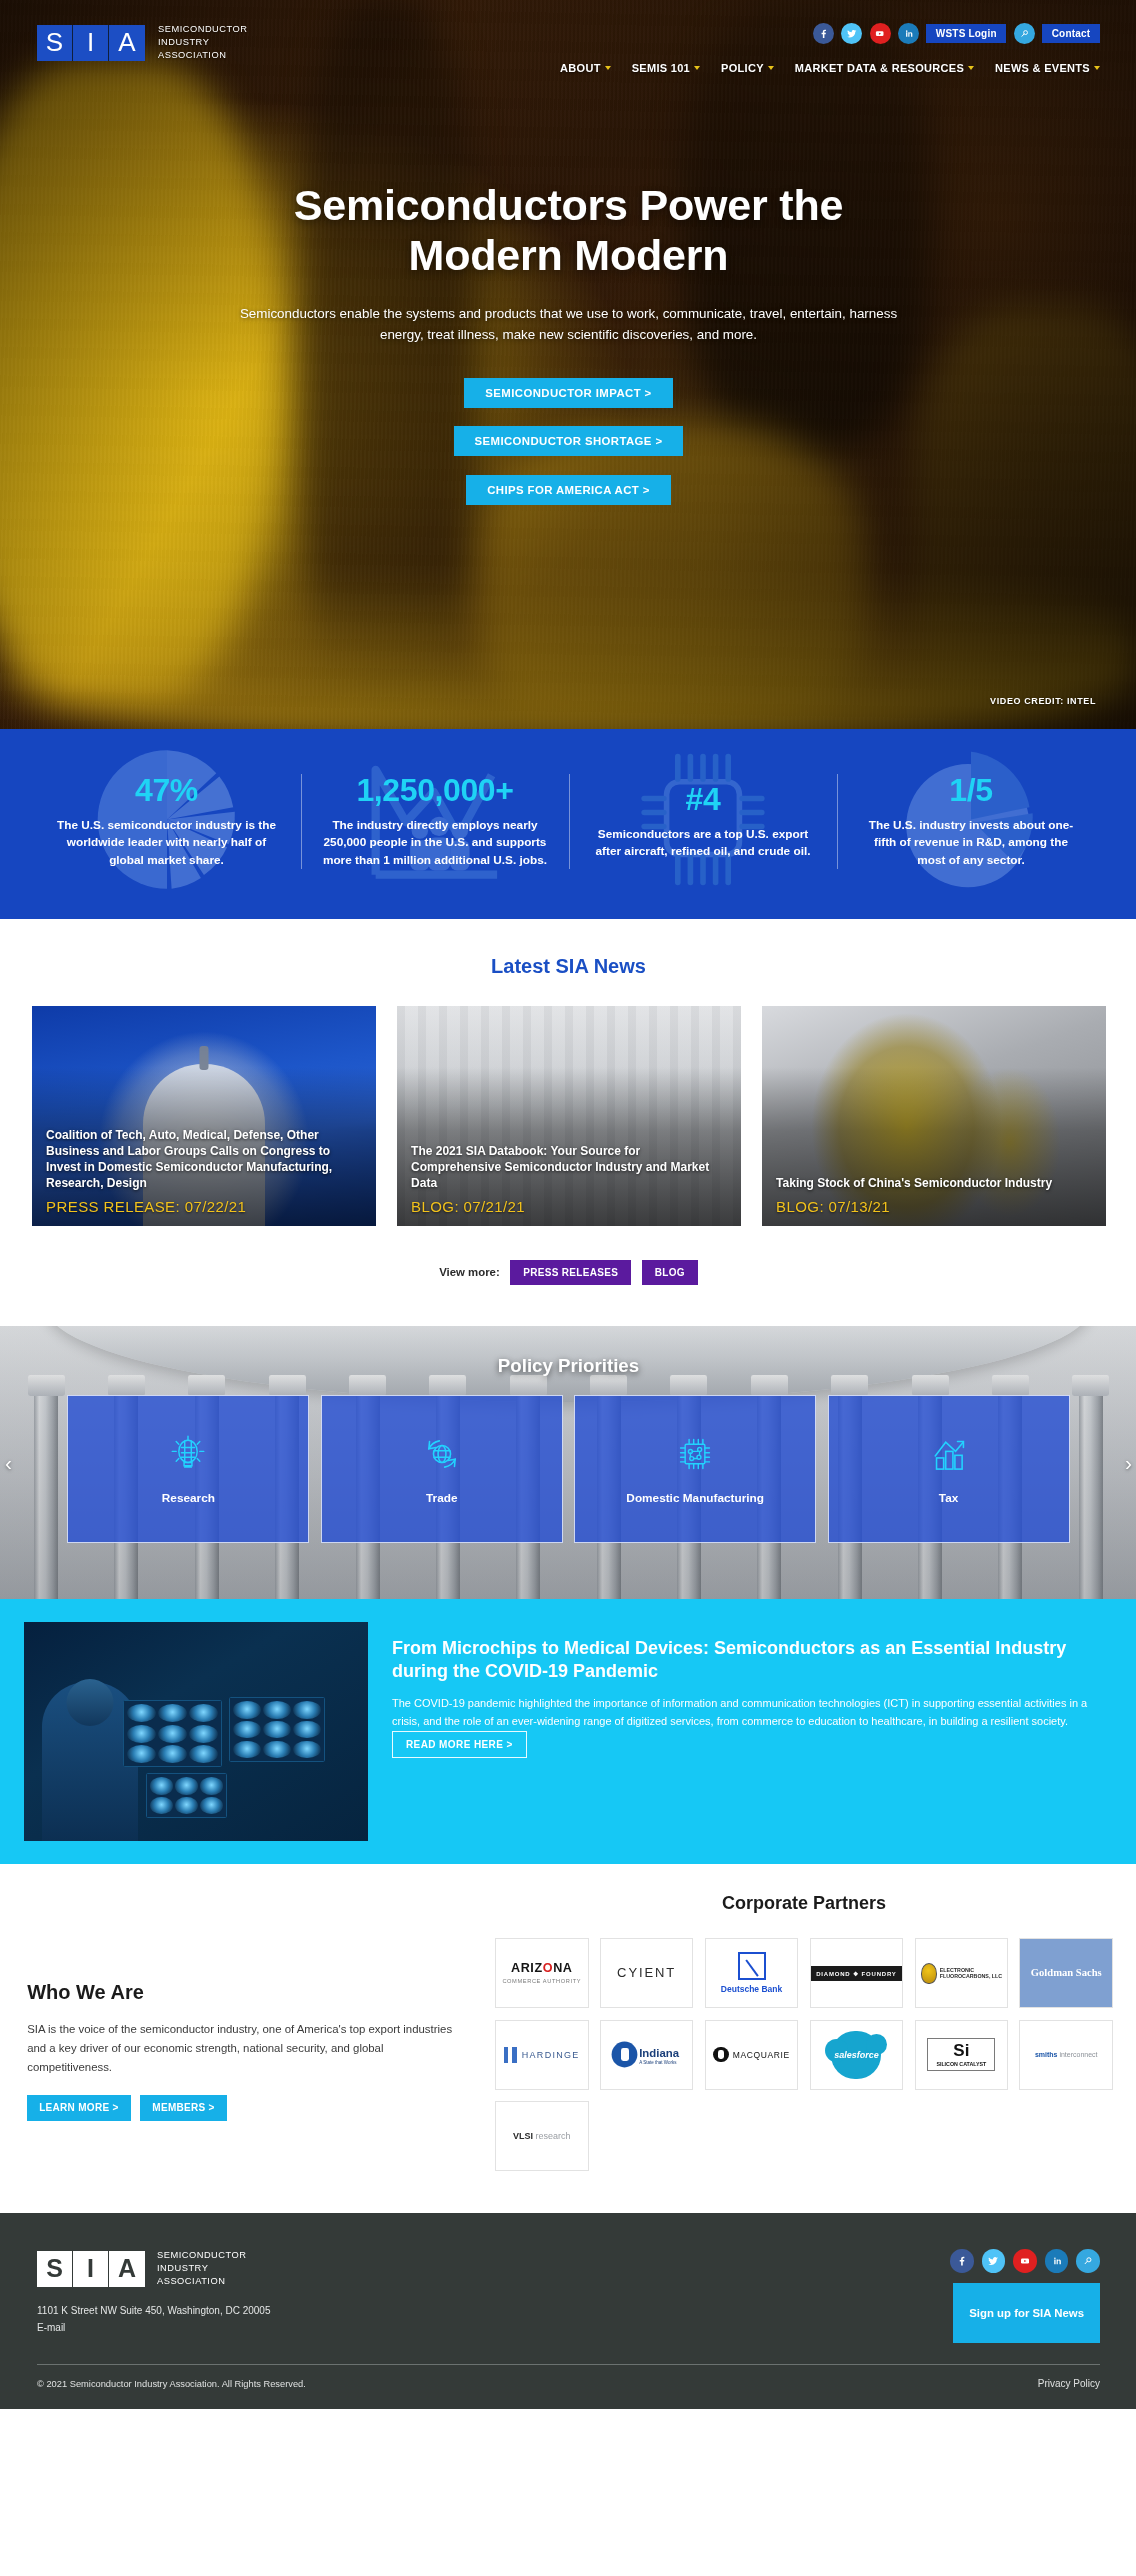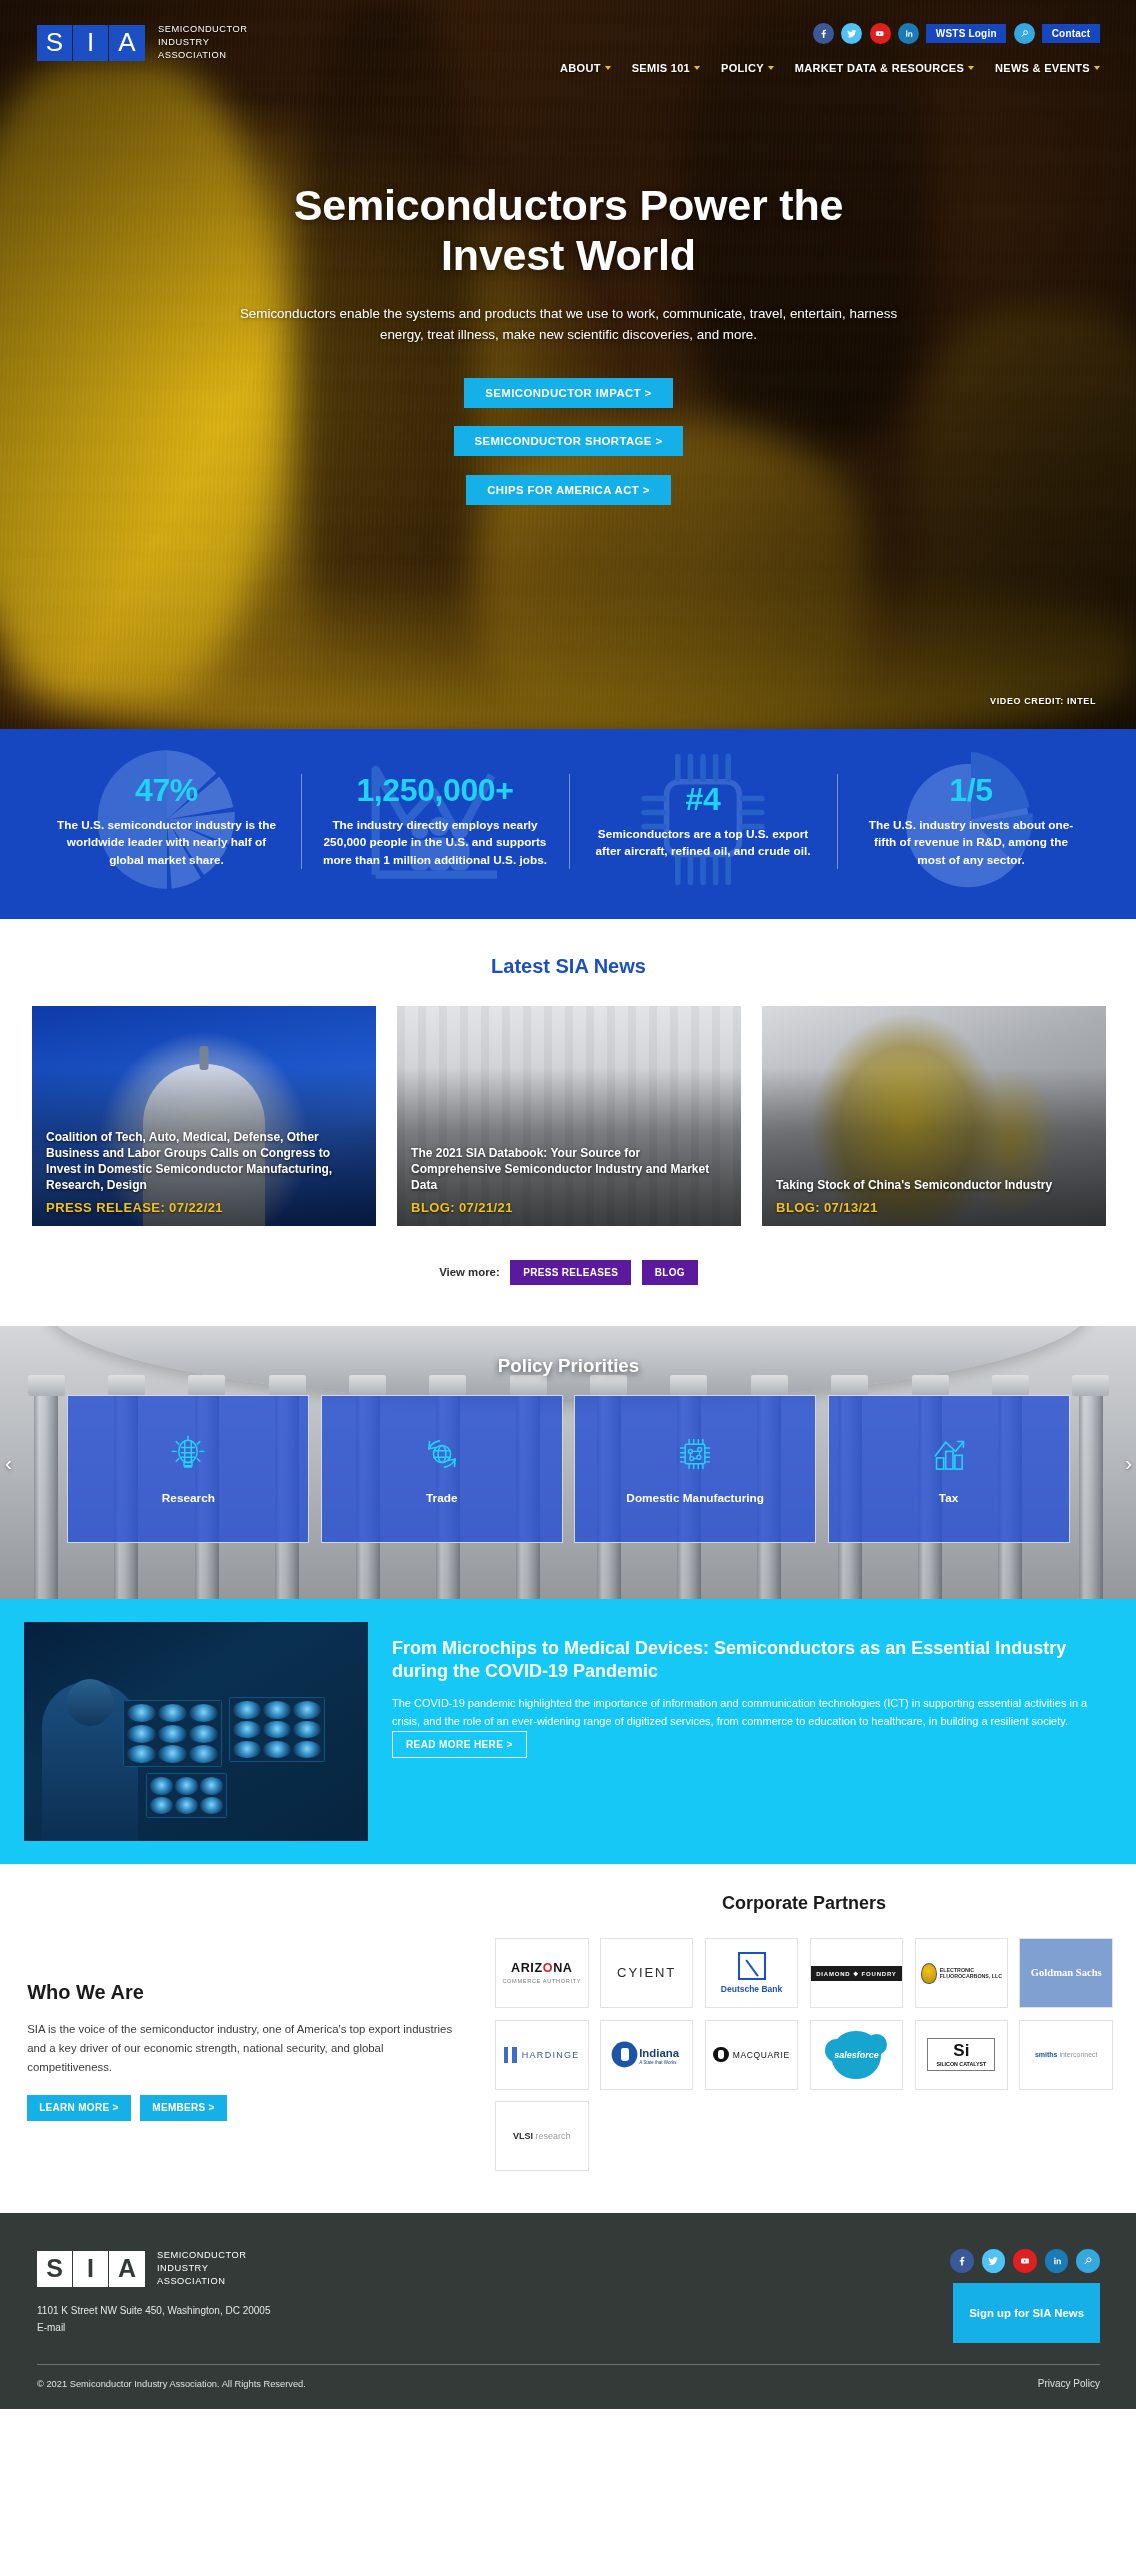--- a/index.html
+++ b/index.html
@@ -199,21 +199,21 @@
     position: absolute; left:0; right:0; bottom:0; height: 72%;
     background: linear-gradient(180deg, rgba(0,0,0,0) 0%, rgba(0,0,0,.35) 40%, rgba(0,0,0,.62) 100%);
   }
   .ncard-body { position: relative; z-index: 3; padding: 0 14.6px 10.6px; width: 100%; }
   .ncard-title {
     color: #fff; font-size: 12px; font-weight: bold;
     line-height: 1.32; text-shadow: 0 0.8px 3.2px rgba(0,0,0,.75);
     margin-bottom: 6.5px;
   }
   .ncard-meta {
-    color: #f2c21c; font-size: 13px; font-weight: bold; letter-spacing: 0.4px;
+    color: #f2c21c; font-size: 15px; font-weight: normal; letter-spacing: 0.4px;
     text-shadow: 0 0.8px 2.4px rgba(0,0,0,.7);
   }
   .viewmore {
     display: flex; align-items: center; justify-content: center;
     gap: 10.6px; margin-top: 34px;
   }
   .viewmore-label { font-size: 11.4px; font-weight: bold; color: #2b2b2b; }
   .vm-btn {
     background: #5b1a9e; color: #fff;
     font-size: 10px; font-weight: bold; letter-spacing: 0.3px;
@@ -511,21 +511,21 @@
               <span>NEWS &amp; EVENTS</span>
               <i class="caret"></i>
             </a>
         </nav>
       </div>
     </div>
 
     <div class="hero-content">
       <h1 class="hero-title">
         <div>Semiconductors Power the</div>
-        <div>Invest World</div>
+        <div>Modern Modern</div>
       </h1>
       <p class="hero-sub">Semiconductors enable the systems and products that we use to work, communicate, travel, entertain, harness energy, treat illness, make new scientific discoveries, and more.</p>
       <div class="hero-btns">
         <a class="hero-btn">SEMICONDUCTOR IMPACT &gt;</a>
         <a class="hero-btn">SEMICONDUCTOR SHORTAGE &gt;</a>
         <a class="hero-btn">CHIPS FOR AMERICA ACT &gt;</a>
       </div>
     </div>
 
     <div class="video-credit">VIDEO CREDIT: INTEL</div>

